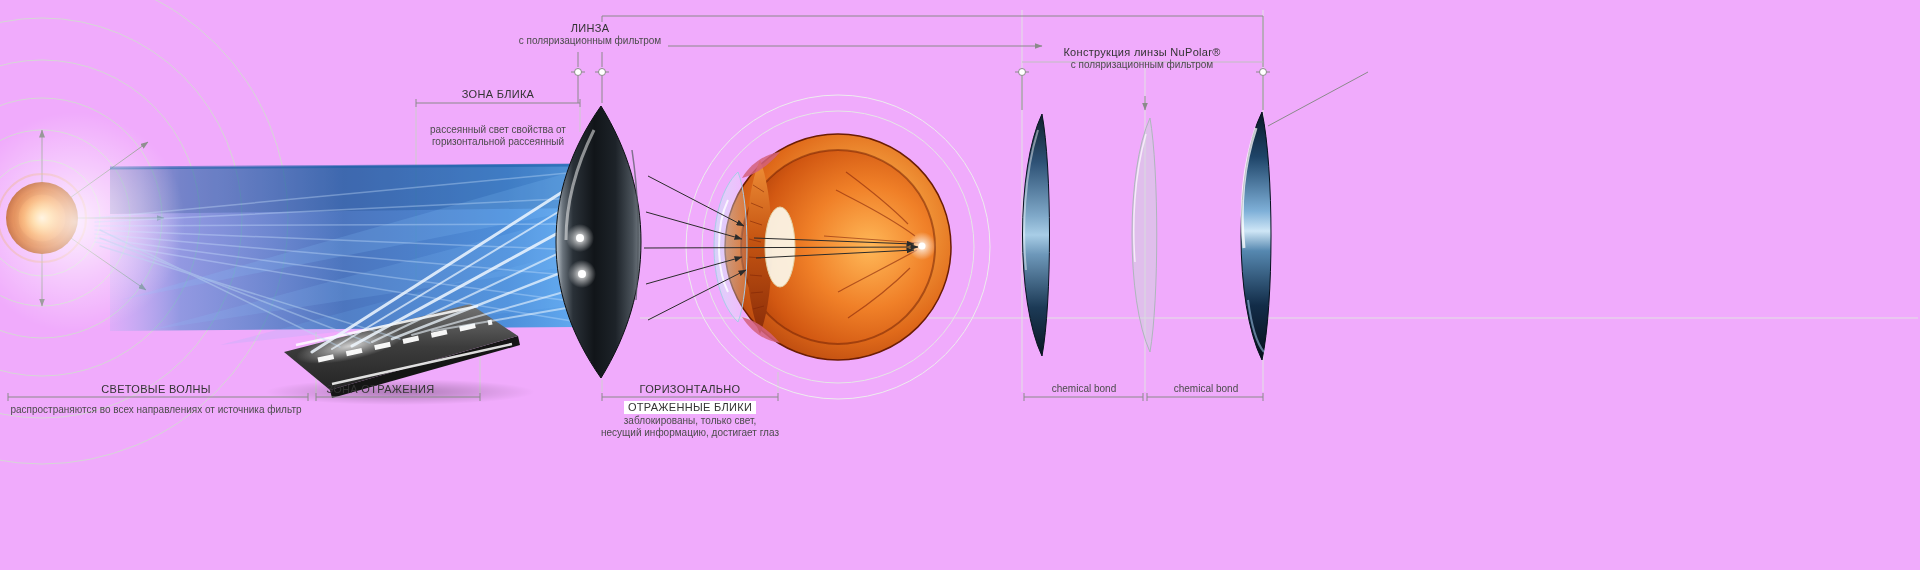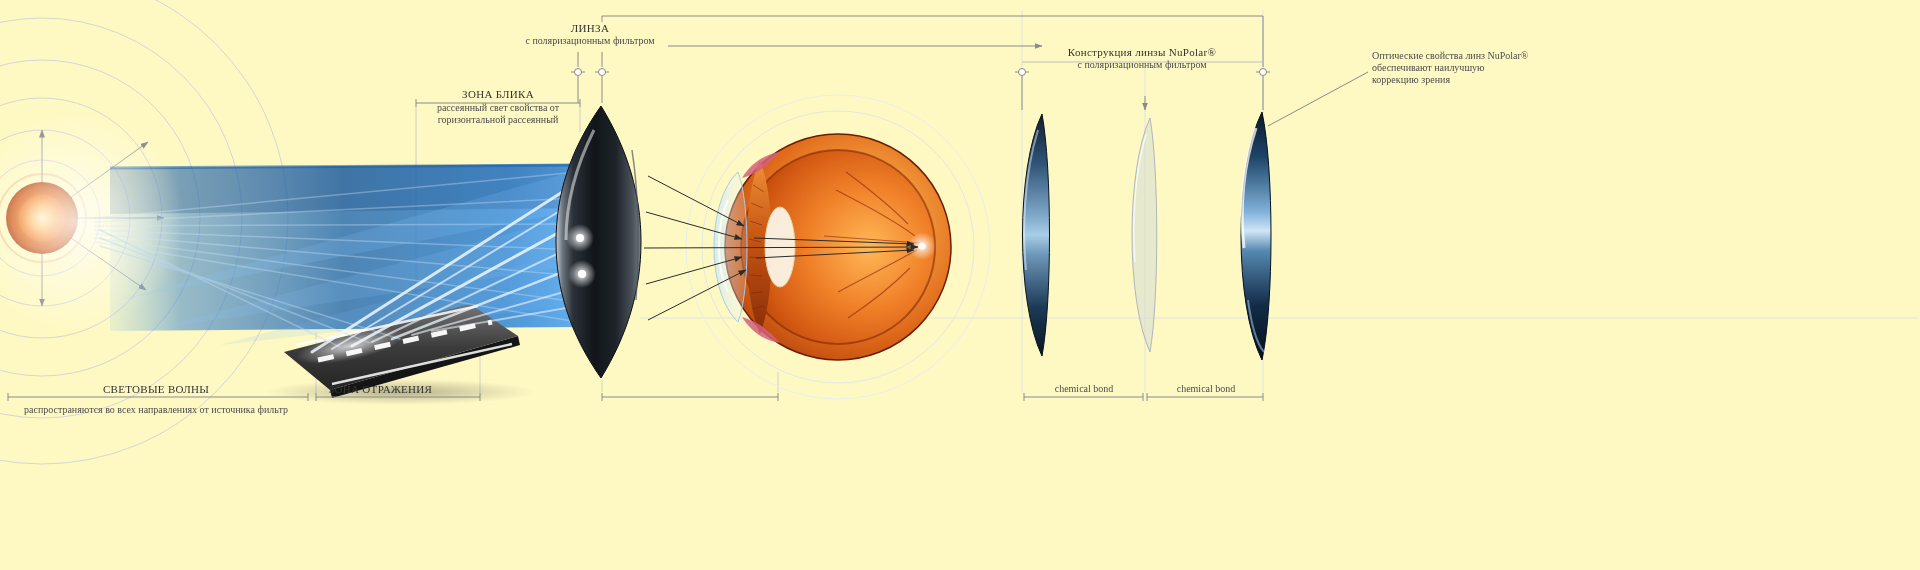--- a/index.html
+++ b/index.html
@@ -1,17 +1,17 @@
 <!DOCTYPE html>
 <html><head>
 <meta charset="utf-8">
 <style>
   html,body{margin:0;padding:0;background:#fff;}
-  .canvas{position:relative;width:1920px;height:570px;background:#fef9c3;overflow:hidden;
-          font-family:Liberation Serif, serif;}
+  .canvas{position:relative;width:1920px;height:570px;background:#f0abfc;overflow:hidden;
+          font-family:Liberation Sans, sans-serif;}
   svg.layer{position:absolute;left:0;top:0;}
   .lbl{position:absolute;color:#3c3c3c;}
   .center{text-align:center;}
   .t1{font-size:11px;line-height:13px;letter-spacing:.3px;color:#333;}
   .t2{font-size:10px;line-height:12px;color:#4c4c4c;}
   .knock{display:inline-block;background:#fff;padding:0 4px;}
 </style>
 </head>
 <body>
 
@@ -305,46 +305,47 @@
         </g>
   </g>
 </svg>
 
 <div class="lbl center" style="left:480px;top:22px;width:220px">
   <div class="t1">ЛИНЗА</div>
   <div class="t2">с поляризационным фильтром</div>
 </div>
 
 <div class="lbl center" style="left:398px;top:88px;width:200px">
-  <div class="t1" style="margin-bottom:1px">ЗОНА БЛИКА</div>
+  <div class="t1" style="margin-bottom:23px">ЗОНА БЛИКА</div>
   <div class="t2">рассеянный свет свойства от</div>
   <div class="t2">горизонтальной рассеянный</div>
 </div>
 
 <div class="lbl center" style="left:1012px;top:46px;width:260px">
   <div class="t1">Конструкция линзы NuPolar®</div>
   <div class="t2">с поляризационным фильтром</div>
 </div>
 
 
-<div class="lbl" style="left:1372px;top:50px;width:210px">
-  <div class="t2">Оптические свойства линз NuPolar®</div>
-  <div class="t2">обеспечивают наилучшую</div>
-  <div class="t2">коррекцию зрения</div>
-</div>
 
 <div class="lbl center" style="left:0;top:383px;width:312px">
   <div class="t1" style="margin-bottom:8px">СВЕТОВЫЕ ВОЛНЫ</div>
   <div class="t2">распространяются во всех направлениях от источника фильтр</div>
 </div>
 
 <div class="lbl center" style="left:308px;top:383px;width:145px">
   <div class="t1">ЗОНА ОТРАЖЕНИЯ</div>
 </div>
 
+<div class="lbl center" style="left:592px;top:383px;width:196px">
+  <div class="t1">ГОРИЗОНТАЛЬНО</div>
+  <div style="margin-top:1px"><span class="t1 knock">ОТРАЖЕННЫЕ БЛИКИ</span></div>
+  <div class="t2">заблокированы, только свет,</div>
+  <div class="t2">несущий информацию, достигает глаз</div>
+</div>
 
 <div class="lbl center" style="left:1024px;top:383px;width:120px">
   <div class="t2">chemical bond</div>
 </div>
 
 <div class="lbl center" style="left:1146px;top:383px;width:120px">
   <div class="t2">chemical bond</div>
 </div>
 
 </div>

